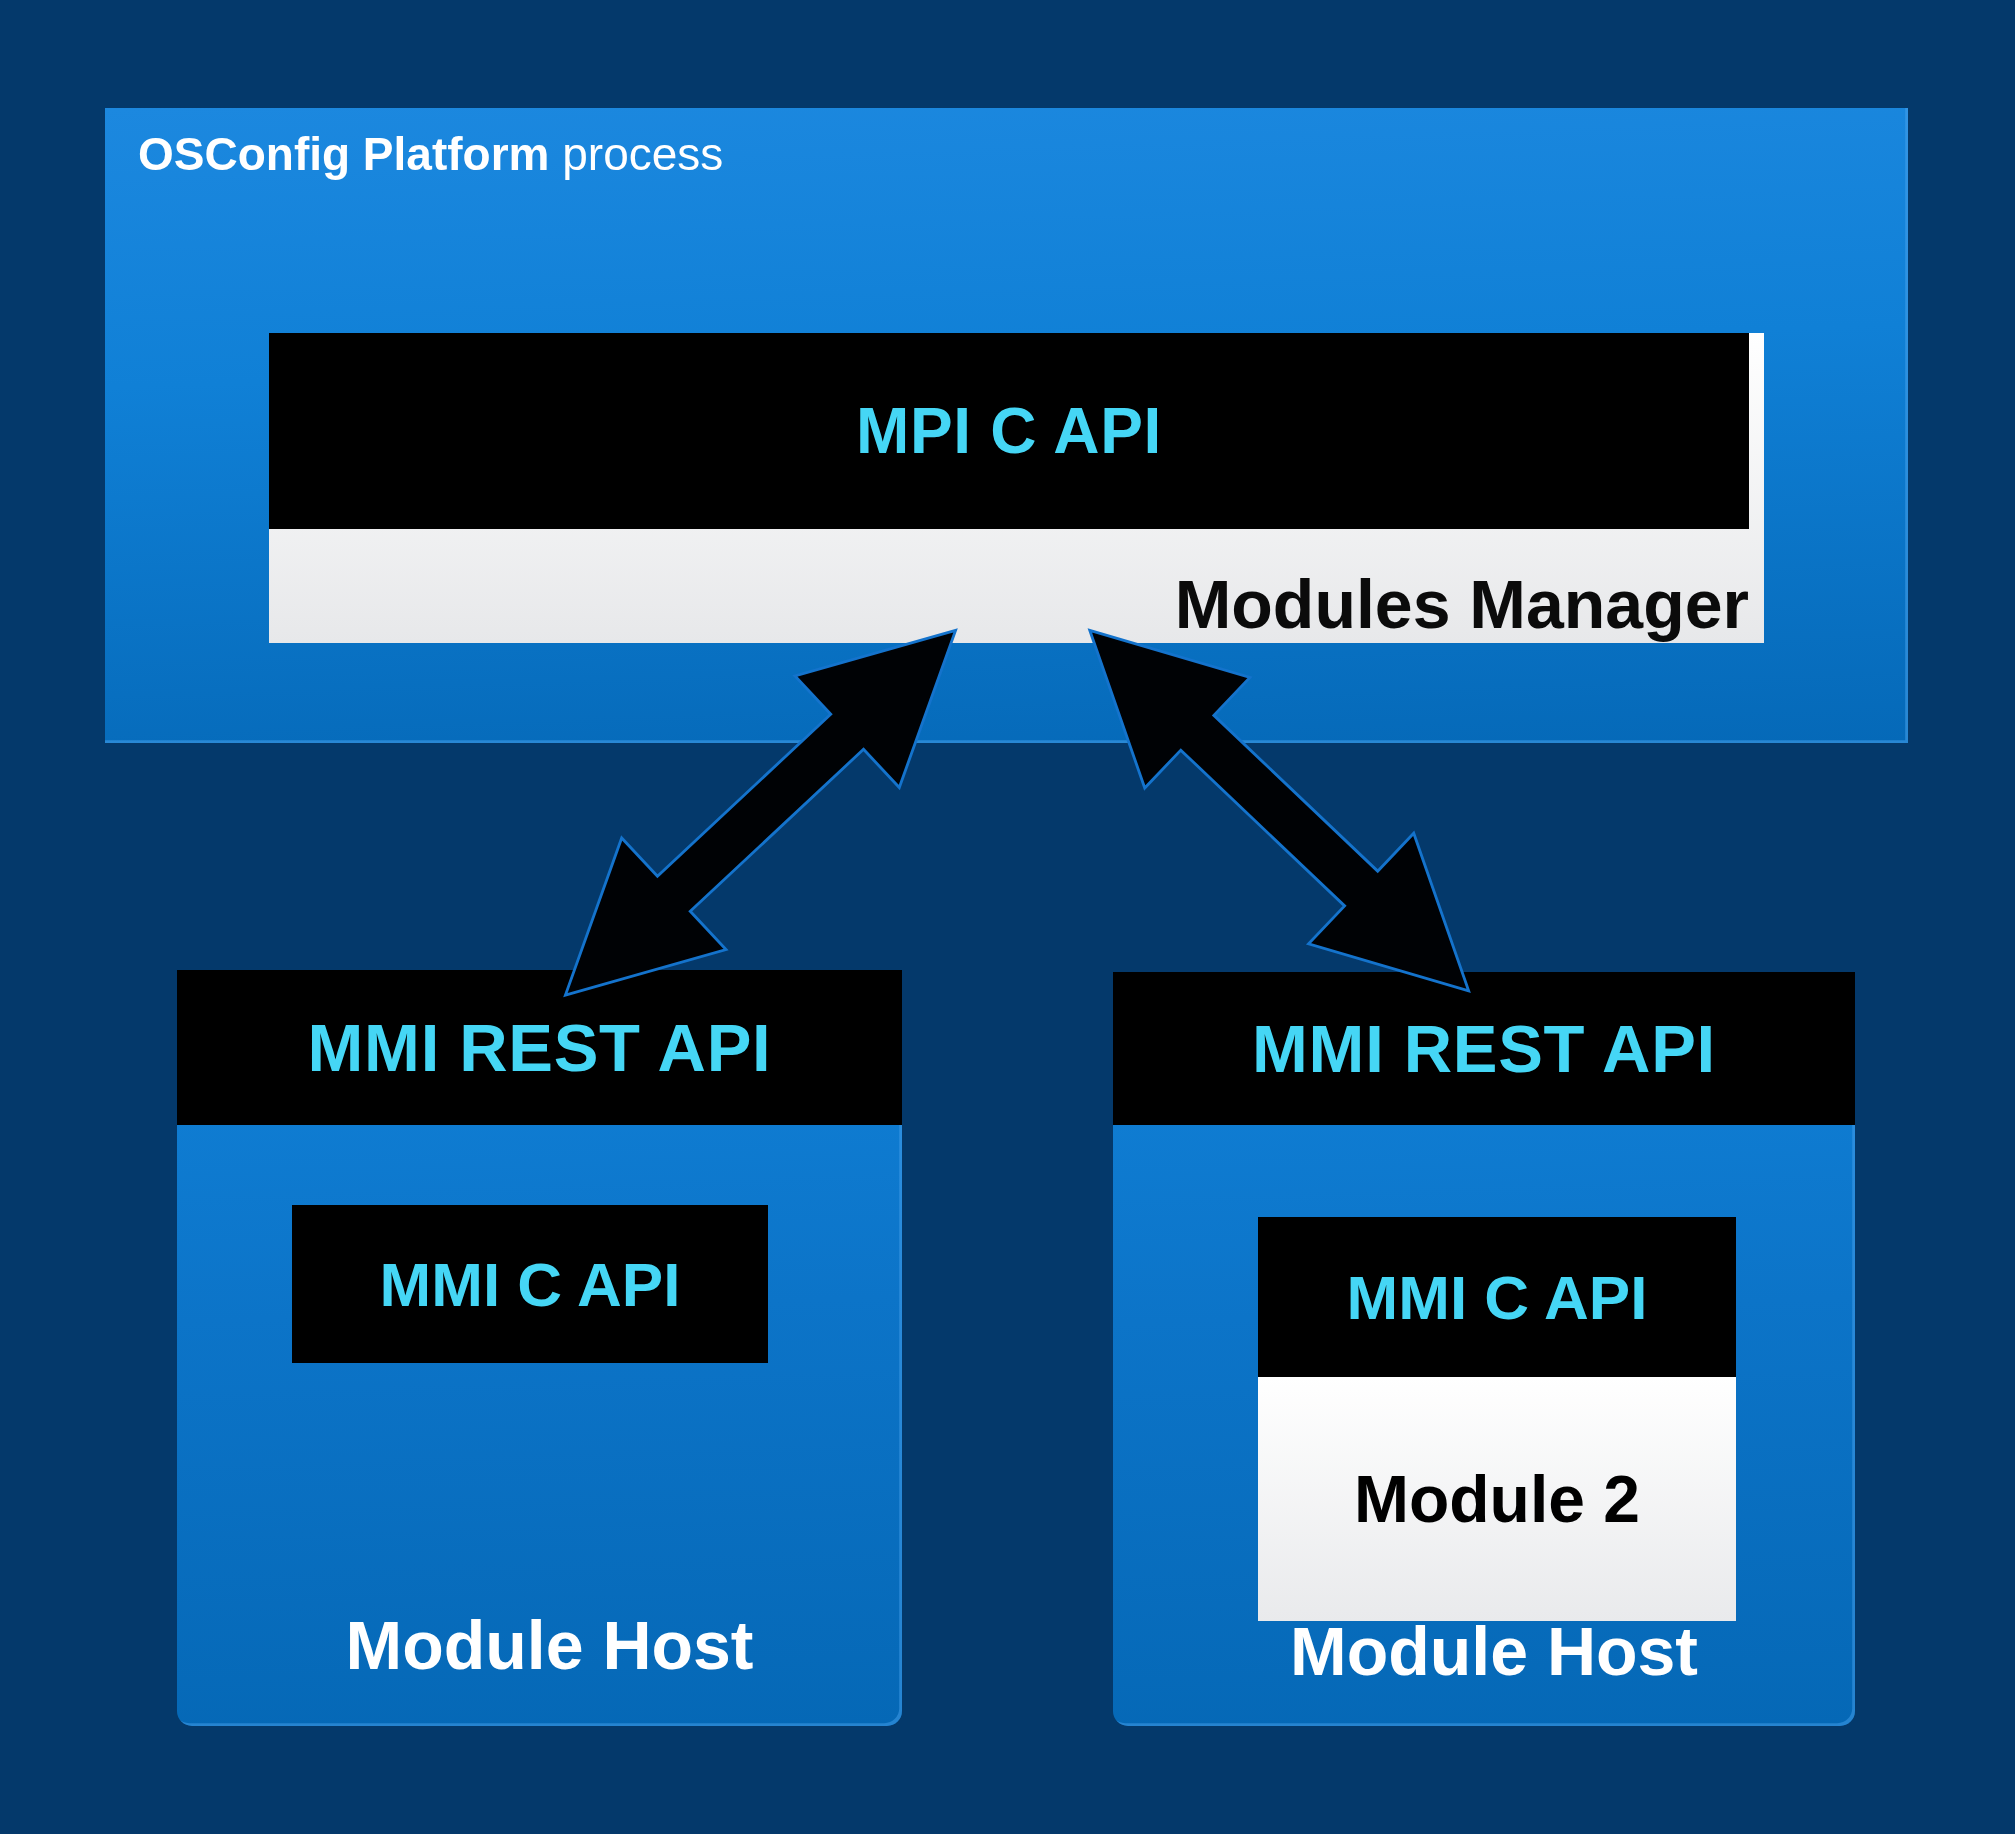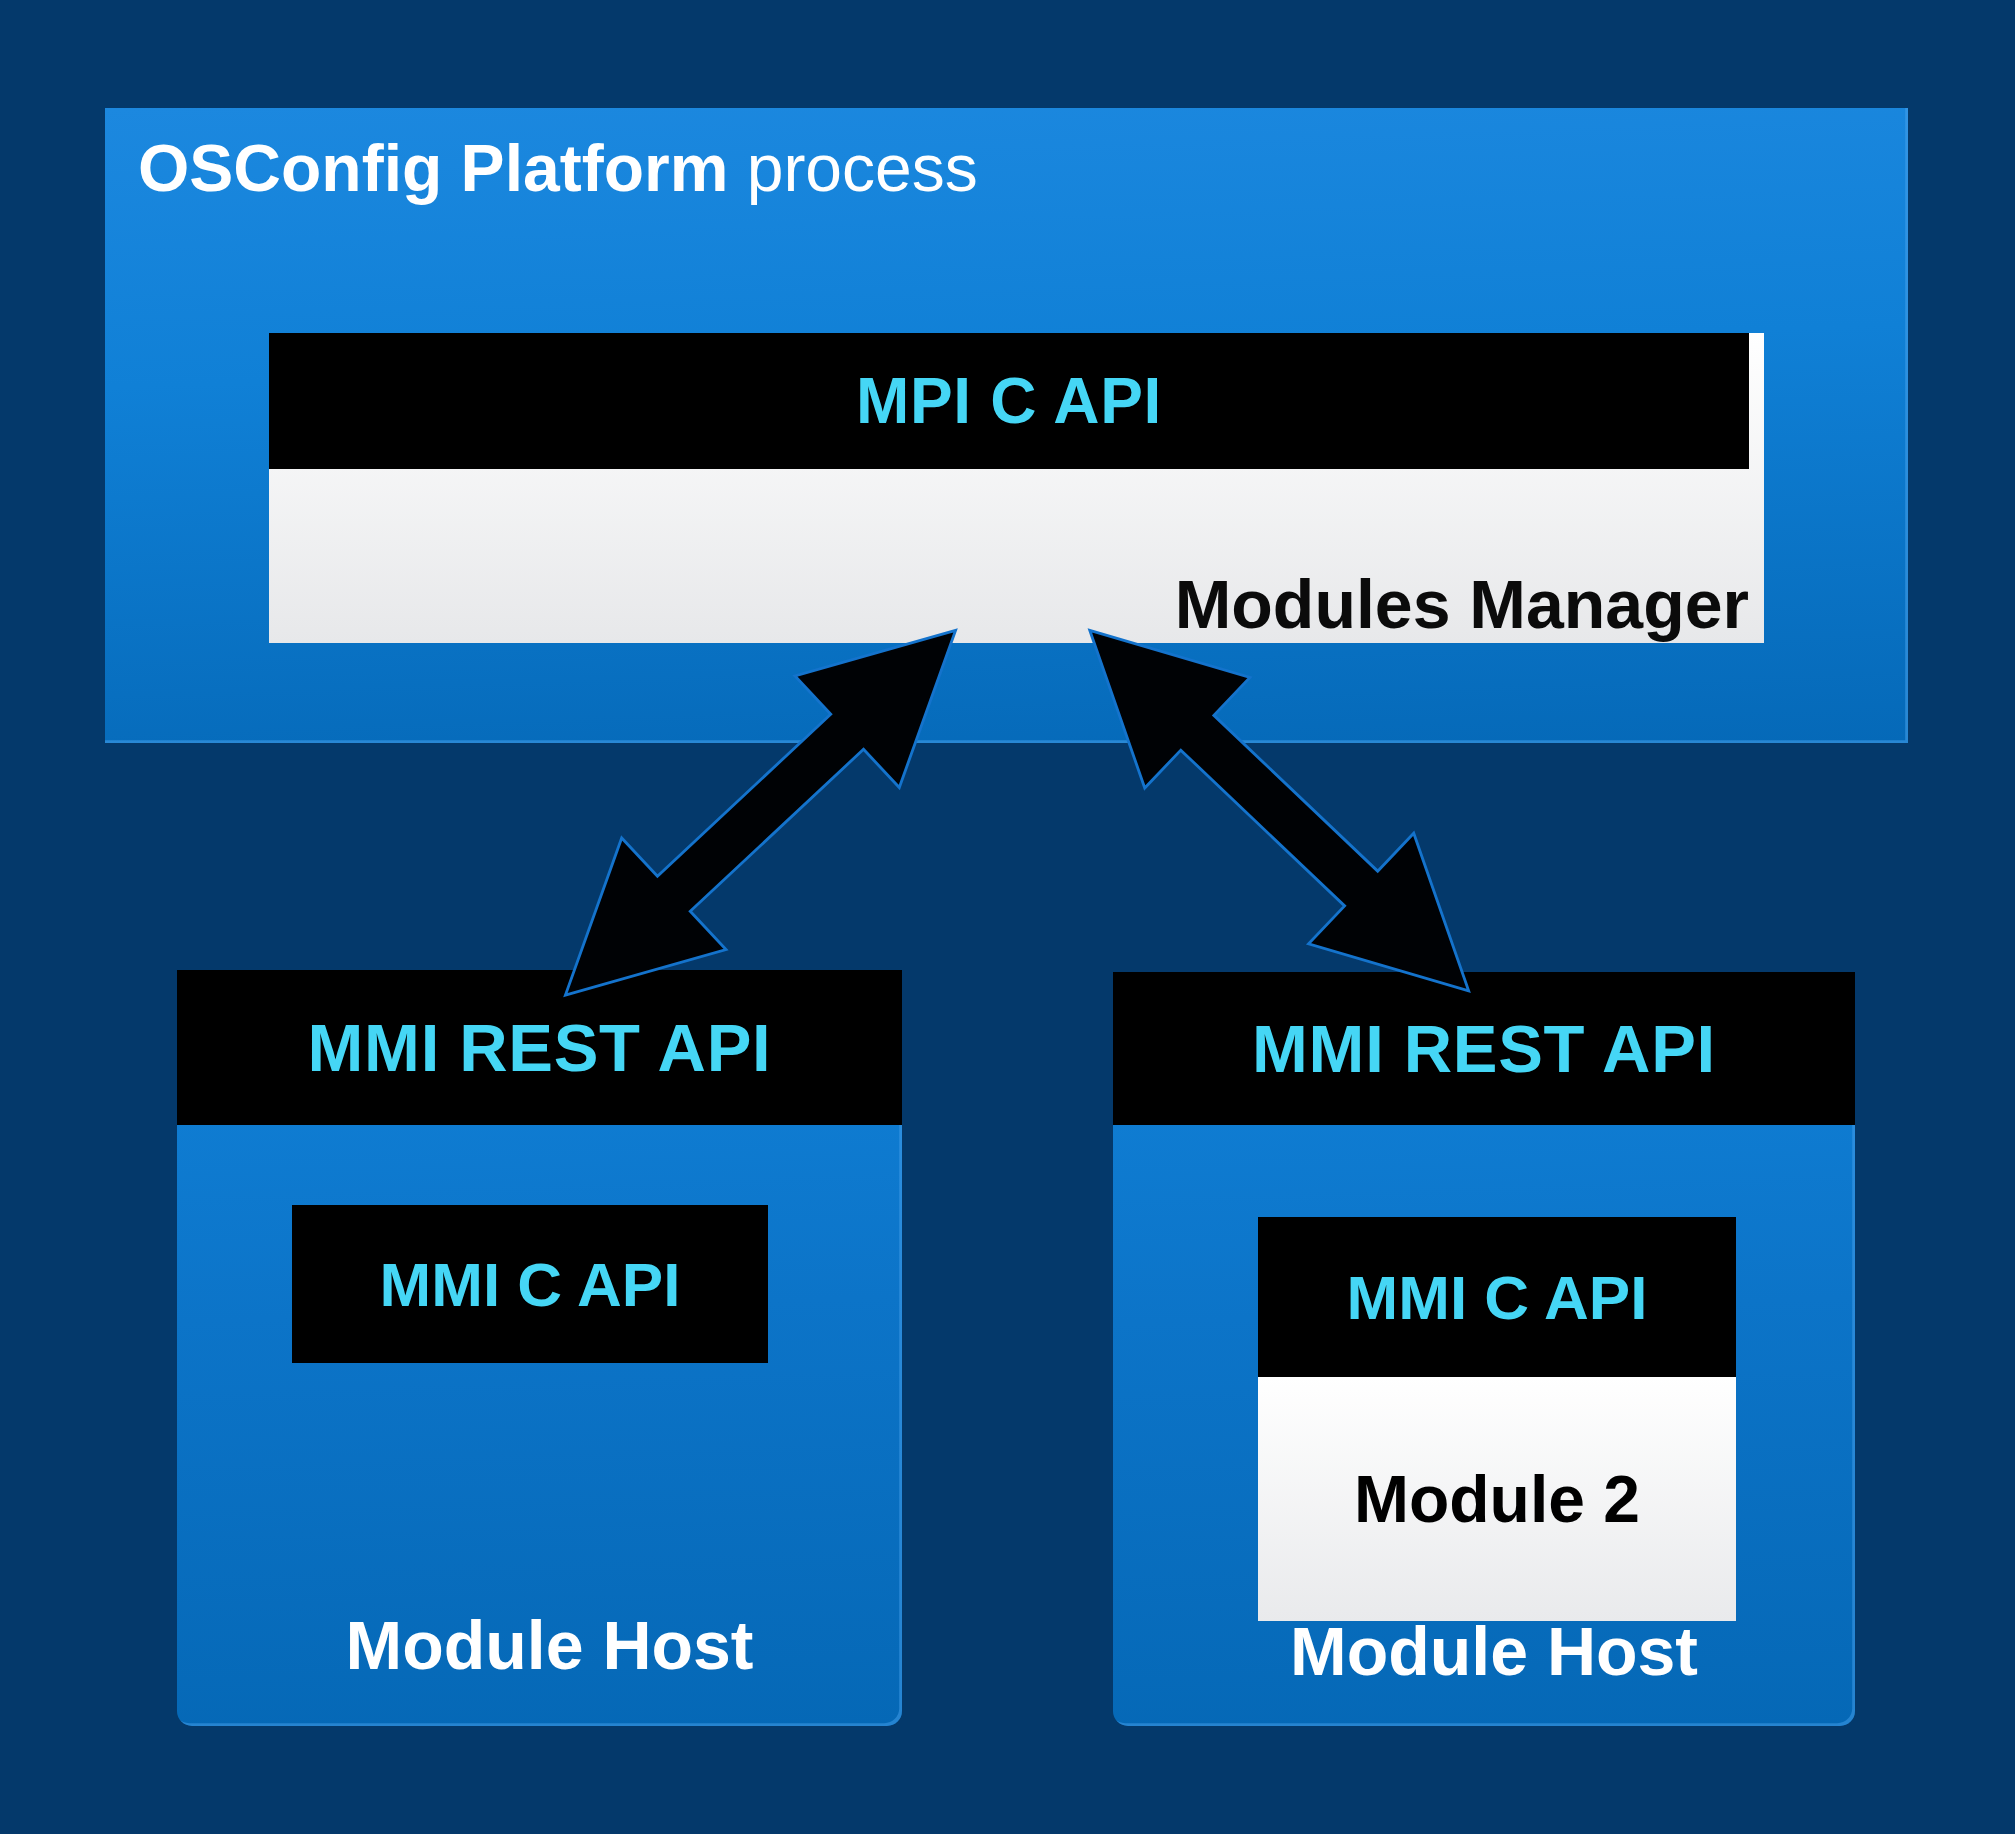--- a/index.html
+++ b/index.html
@@ -20,37 +20,37 @@
     left:105px; top:108px;
     width:1803px; height:635px;
     background:linear-gradient(178deg,#1C88DF 0%,#1080D6 40%,#0569B8 100%);
     box-shadow:inset -2.8px -2.8px 0 rgba(70,160,235,.55);
   }
   .platform-title{
     position:absolute;
     left:33px; top:14px;
     margin:0;
     color:#fff;
-    font-size:66px;
+    font-size:46px;
     font-weight:400;
     line-height:1.4;
     white-space:nowrap;
   }
   .platform-title .bold{font-weight:700;}
   .platform-title .reg{font-weight:400;}
   .mpi-panel{
     position:absolute;
     left:164px; top:225px;
     width:1495px; height:310px;
     background:linear-gradient(#ffffff,#e7e8ea);
   }
   .mpi-black{
     position:absolute;
     left:0; top:0;
-    width:1480px; height:136px;
+    width:1480px; height:196px;
     background:#000;
     display:flex; align-items:center; justify-content:center;text-align:center;
   }
   .mpi-black span{
     color:var(--cyan);
     font-size:64px; font-weight:700;
     letter-spacing:0.7px;
   }
   .manager{
     position:absolute;

